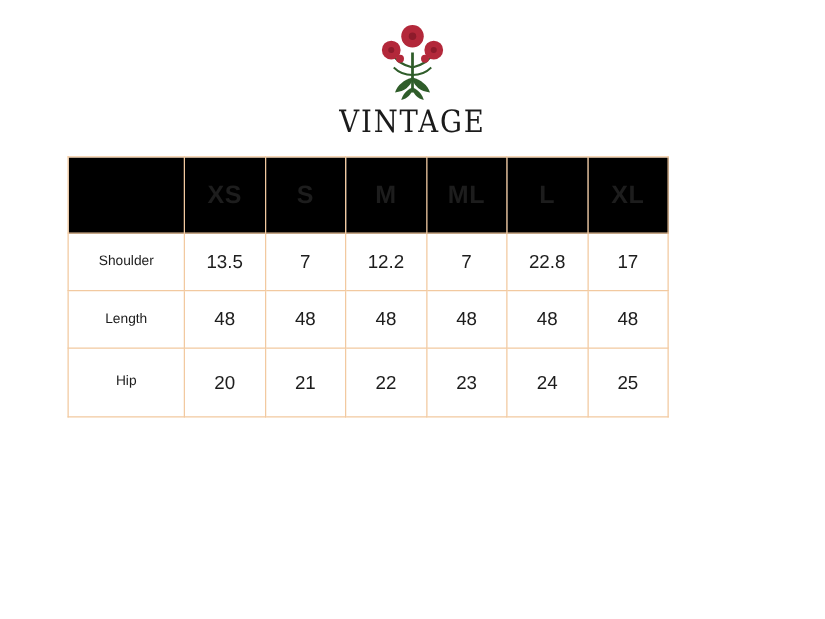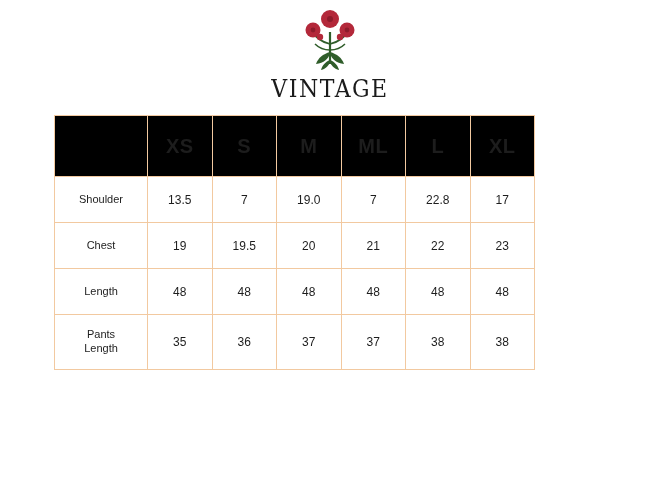--- a/index.html
+++ b/index.html
@@ -17,21 +17,21 @@
     position: relative;
     width: 660px;
     height: 495px;
     background: #ffffff;
     box-sizing: border-box;
   }
 
   
   .logo-block {
     width: 100%;
-    padding-top: 4px;
+    padding-top: 14px;
     display: flex;
     flex-direction: column;
     align-items: center;
   }
   .logo-mark {
     width: 72px;
     height: 70px;
     display: block;
   }
   .brand-name {
@@ -69,21 +69,21 @@
     height: 58px;
     font-size: 20px;
     font-weight: 700;
     letter-spacing: 0.5px;
   }
   thead th.corner {
     width: 90px;
   }
   tbody td {
     height: 43px;
-    font-size: 12px;
+    font-size: 15px;
     font-weight: 400;
   }
   tbody td.row-label {
     font-size: 11px;
     color: #1d1d1d;
     padding: 0 4px;
     line-height: 1.25;
   }
   tbody tr:last-child td {
     height: 52px;
@@ -136,49 +136,40 @@
           <th>ML</th>
           <th>L</th>
           <th>XL</th>
         </tr>
       </thead>
       <tbody>
         <tr>
           <td class="row-label">Shoulder</td>
           <td>13.5</td>
           <td>7</td>
-          <td>19.0</td>
+          <td>12.2</td>
           <td>7</td>
           <td>22.8</td>
           <td>17</td>
-        </tr>
-        <tr>
-          <td class="row-label">Chest</td>
-          <td>19</td>
-          <td>19.5</td>
-          <td>20</td>
-          <td>21</td>
-          <td>22</td>
-          <td>23</td>
         </tr>
         <tr>
           <td class="row-label">Length</td>
           <td>48</td>
           <td>48</td>
           <td>48</td>
           <td>48</td>
           <td>48</td>
           <td>48</td>
         </tr>
         <tr>
-          <td class="row-label">Pants<br>Length</td>
-          <td>35</td>
-          <td>36</td>
-          <td>37</td>
-          <td>37</td>
-          <td>38</td>
-          <td>38</td>
+          <td class="row-label">Hip</td>
+          <td>20</td>
+          <td>21</td>
+          <td>22</td>
+          <td>23</td>
+          <td>24</td>
+          <td>25</td>
         </tr>
       </tbody>
     </table>
   </div>
 
 </div>
 
 </body></html>

